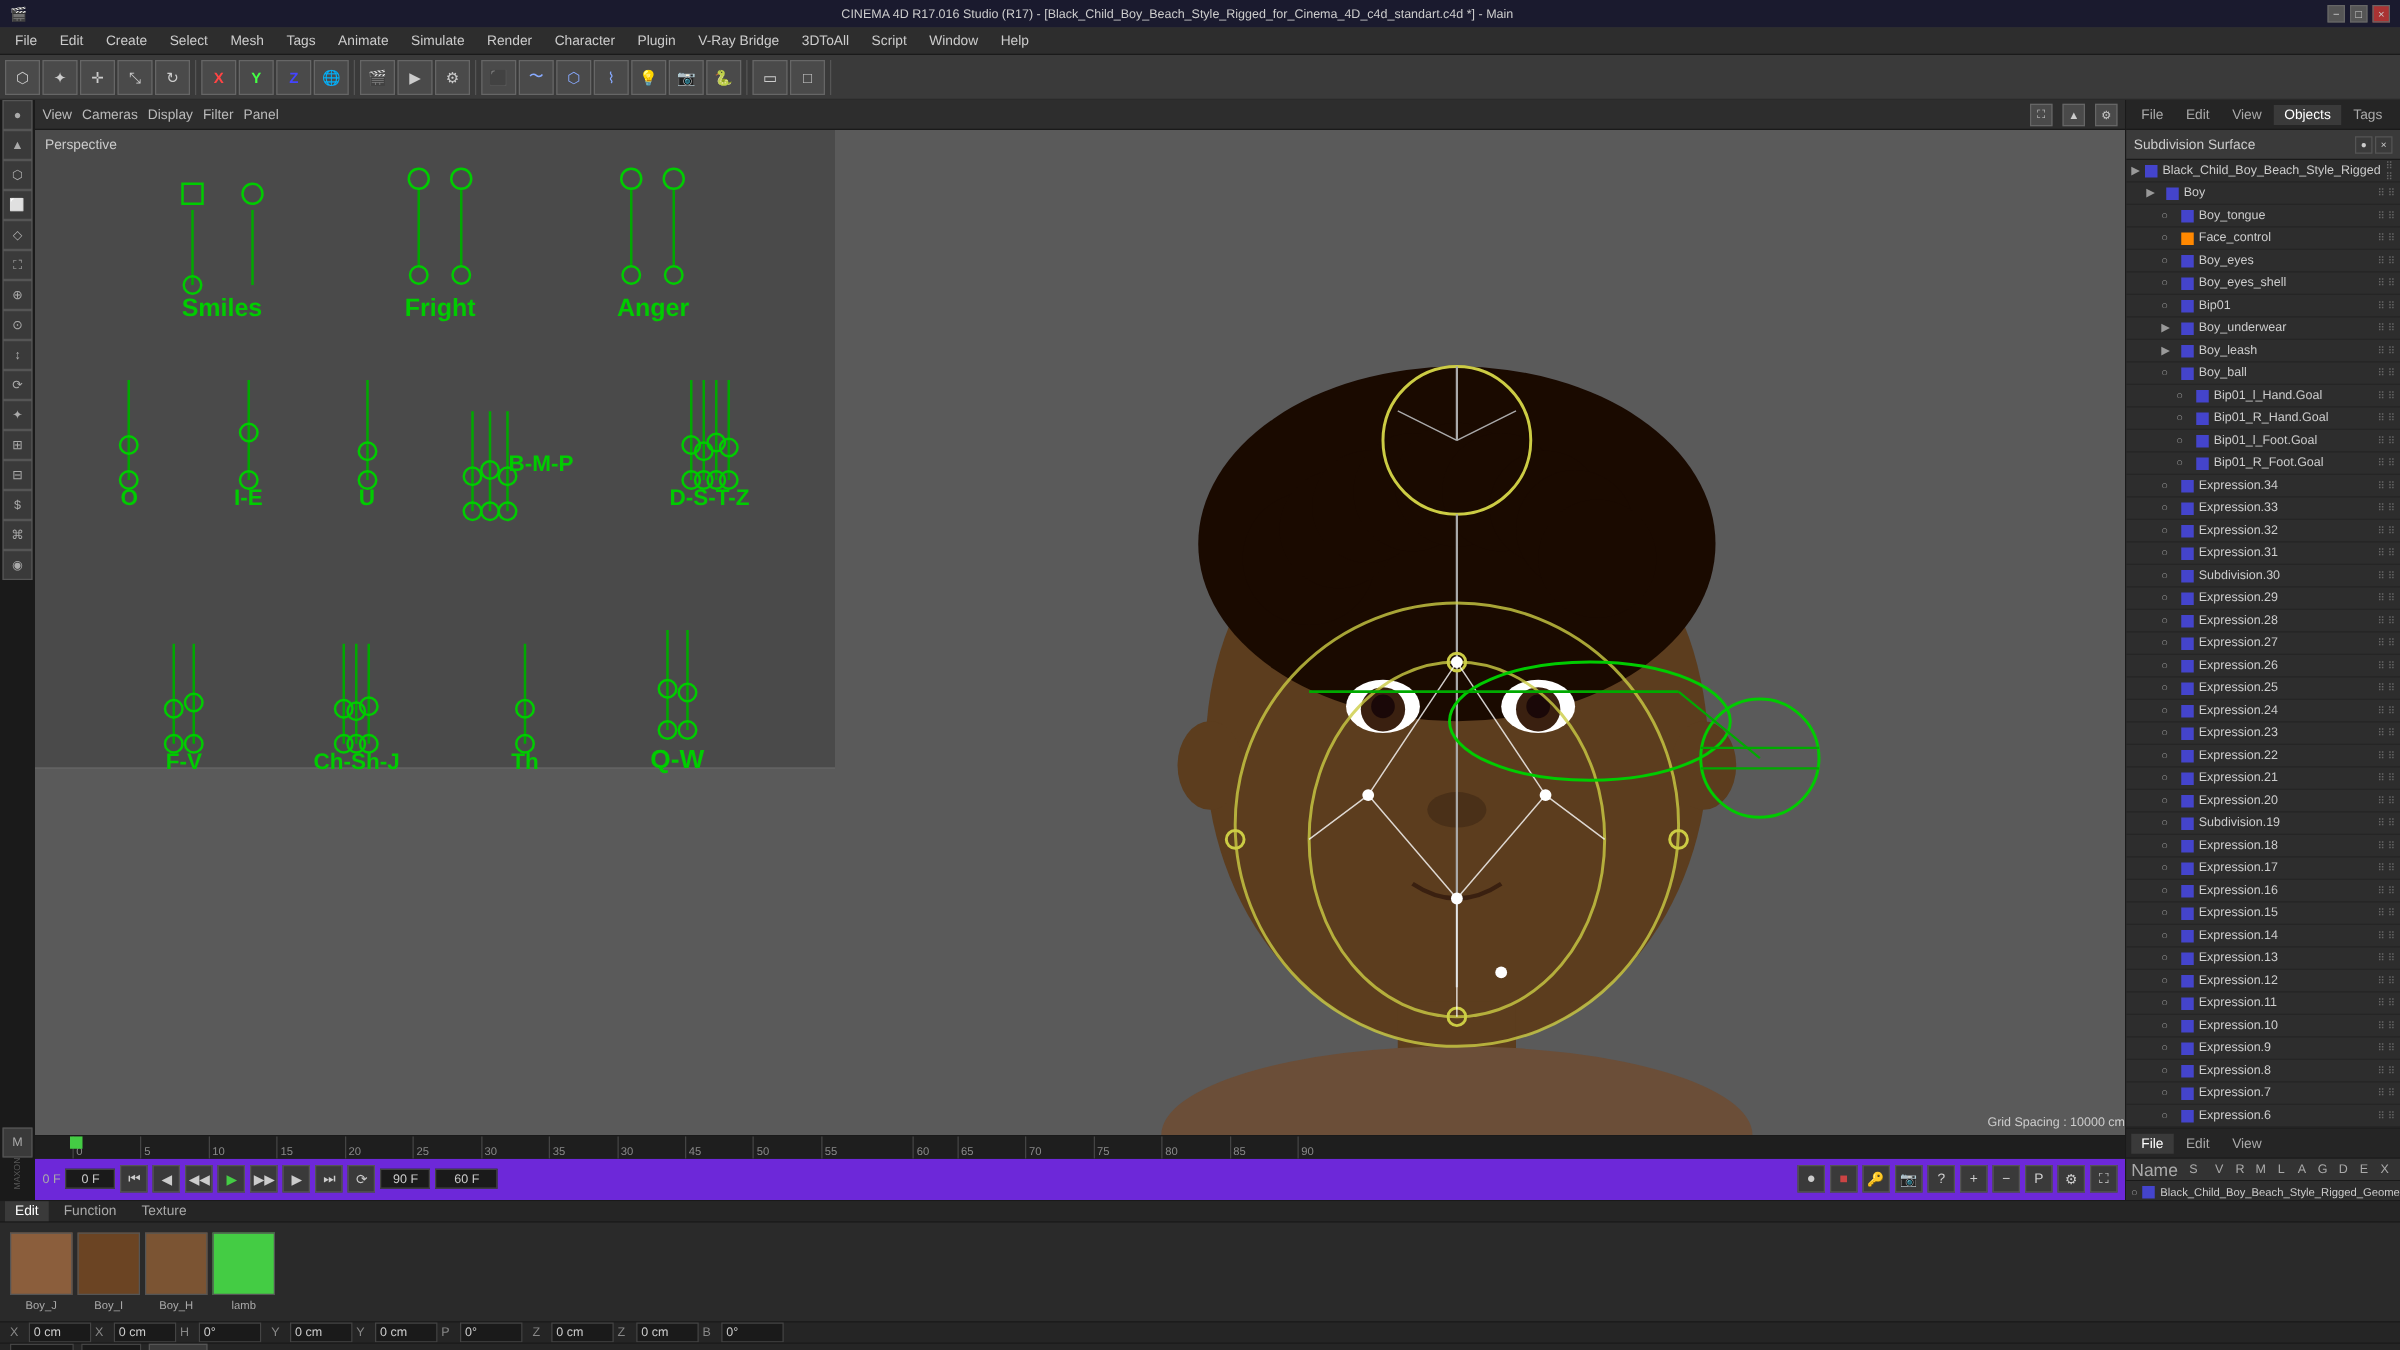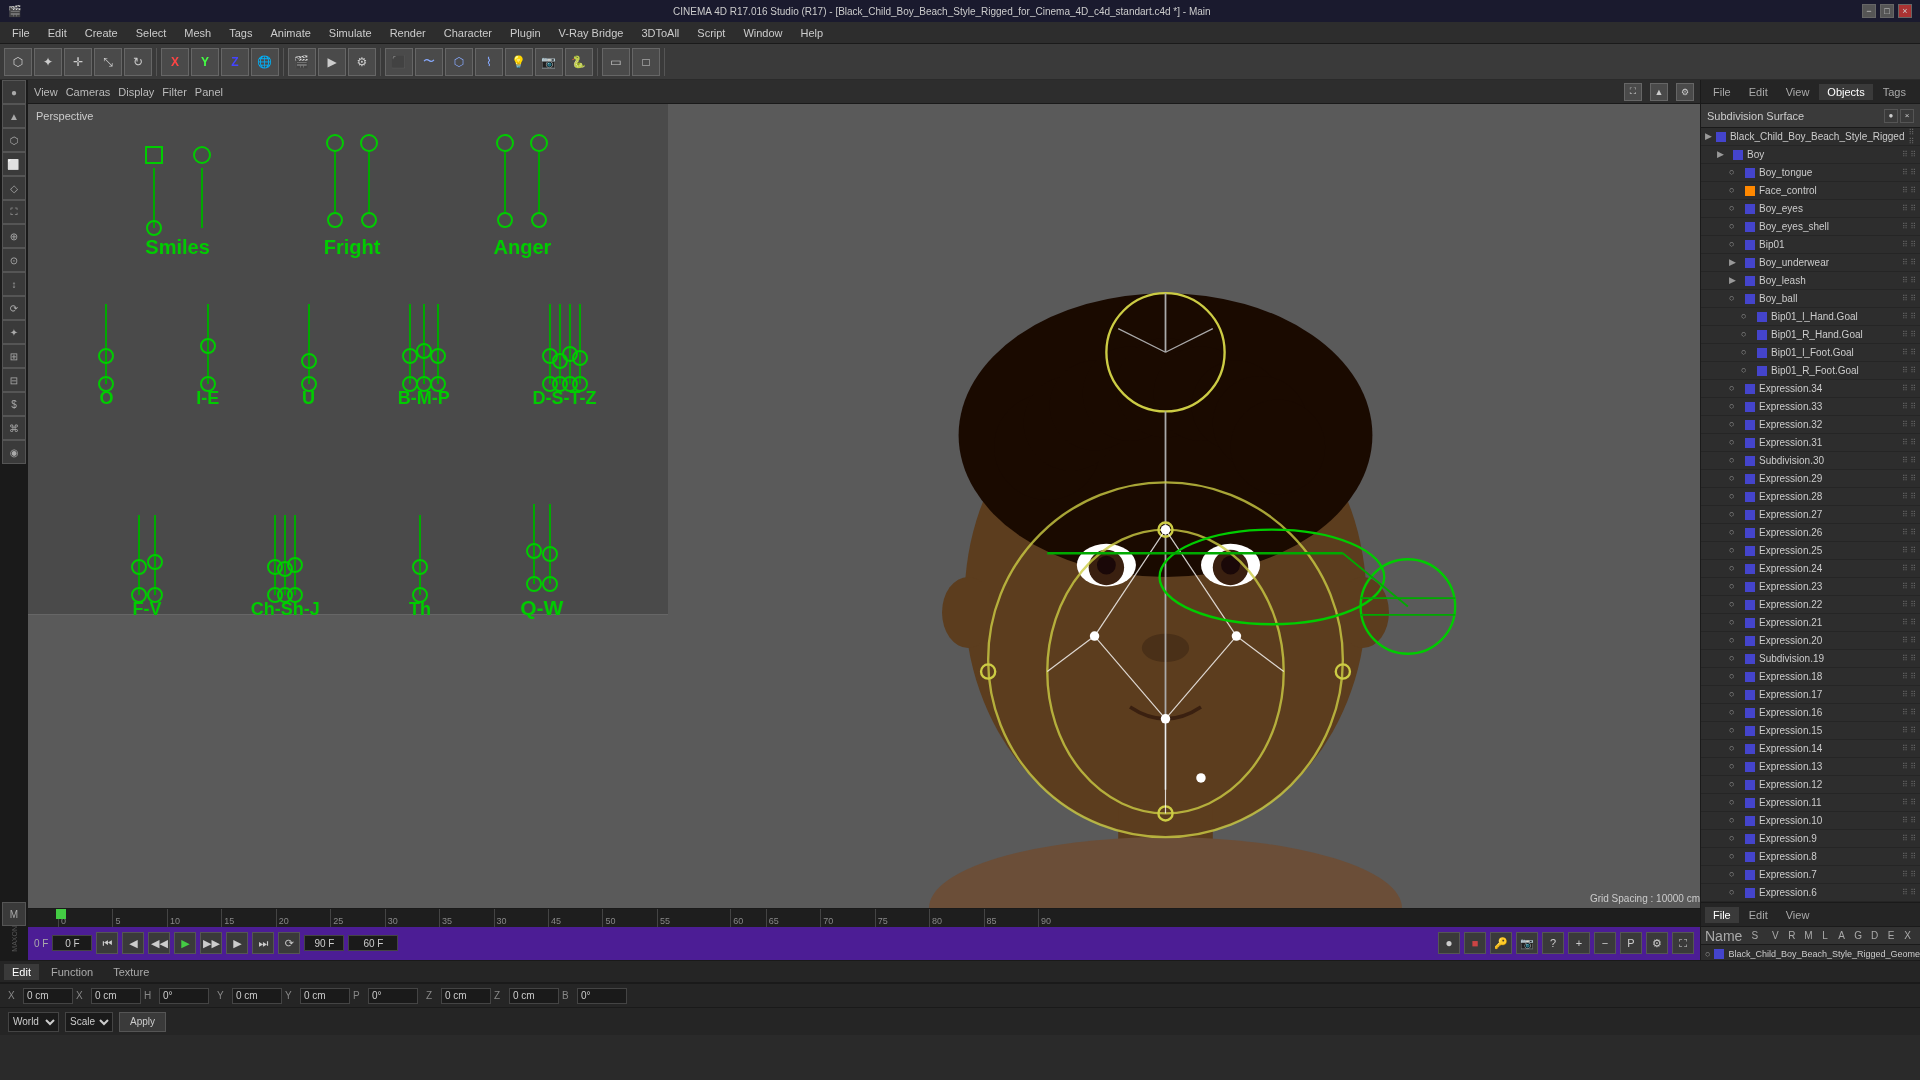--- a/index.html
+++ b/index.html
@@ -104,21 +104,21 @@
     #timeline {
       height: 52px; background: #252525; border-top: 1px solid #1a1a1a;
       display: flex; flex-direction: column;
     }
     #timeline-ruler {
       height: 18px; background: #1e1e1e; display: flex; align-items: center;
       overflow: hidden; position: relative;
     }
     .timeline-tick { position: absolute; height: 100%; border-left: 1px solid #444; font-size: 9px; color: #888; padding-left: 2px; display: flex; align-items: flex-end; padding-bottom: 1px; }
     #timeline-controls {
-      height: 34px; background: #4c1d95; display: flex; align-items: center;
+      height: 34px; background: #6d28d9; display: flex; align-items: center;
       padding: 0 6px; gap: 4px;
     }
     .tl-btn { width: 22px; height: 22px; background: #3a3a3a; border: 1px solid #555; cursor: pointer; display: flex; align-items: center; justify-content: center; color: #ccc; font-size: 11px; }
 
     
     #bottom-area {
       height: 120px; background: #2a2a2a; border-top: 1px solid #1a1a1a;
       display: flex; flex-direction: column;
     }
     #bottom-tabs {
@@ -354,21 +354,21 @@
               </div>
               <span class="green-text" style="font-size:18px;font-weight:bold;margin-top:4px;">I-E</span>
             </div>
             <div style="display:flex;flex-direction:column;align-items:center;">
               <div style="width:2px;height:80px;background:#00aa00;position:relative;">
                 <div style="width:16px;height:16px;border:2px solid #00cc00;border-radius:50%;position:absolute;bottom:15px;left:-7px;"></div>
                 <div style="width:16px;height:16px;border:2px solid #00cc00;border-radius:50%;position:absolute;bottom:-8px;left:-7px;"></div>
               </div>
               <span class="green-text" style="font-size:18px;font-weight:bold;margin-top:4px;">U</span>
             </div>
-            <div style="display:flex;flex-direction:column;align-items:center;">
+            <div style="display:flex;flex-direction:row;align-items:center;">
               <div style="display:flex;gap:12px;">
                 <div style="width:2px;height:80px;background:#00aa00;position:relative;">
                   <div style="width:16px;height:16px;border:2px solid #00cc00;border-radius:50%;position:absolute;bottom:20px;left:-7px;"></div>
                   <div style="width:16px;height:16px;border:2px solid #00cc00;border-radius:50%;position:absolute;bottom:-8px;left:-7px;"></div>
                 </div>
                 <div style="width:2px;height:80px;background:#00aa00;position:relative;">
                   <div style="width:16px;height:16px;border:2px solid #00cc00;border-radius:50%;position:absolute;bottom:25px;left:-7px;"></div>
                   <div style="width:16px;height:16px;border:2px solid #00cc00;border-radius:50%;position:absolute;bottom:-8px;left:-7px;"></div>
                 </div>
                 <div style="width:2px;height:80px;background:#00aa00;position:relative;">
@@ -908,20 +908,42 @@
 
   <div id="bottom-area">
 
     <div id="bottom-tabs">
       <span class="bottom-tab active">Edit</span>
       <span class="bottom-tab">Function</span>
       <span class="bottom-tab">Texture</span>
       <div style="flex:1;"></div>
     </div>
 
+    <div id="bottom-content">
+
+      <div id="material-preview">
+      <div style="display: flex; flex-direction: column; align-items: center; gap: 3px;">
+            <div class="material-swatch" style="background: rgb(139, 94, 60); width: 50px; height: 50px; border: 1px solid rgb(85, 85, 85);"></div>
+            <span style="font-size: 9px; color: rgb(170, 170, 170);">Boy_J</span>
+          </div>
+          <div style="display: flex; flex-direction: column; align-items: center; gap: 3px;">
+            <div class="material-swatch" style="background: rgb(107, 68, 35); width: 50px; height: 50px; border: 1px solid rgb(85, 85, 85);"></div>
+            <span style="font-size: 9px; color: rgb(170, 170, 170);">Boy_I</span>
+          </div>
+          <div style="display: flex; flex-direction: column; align-items: center; gap: 3px;">
+            <div class="material-swatch" style="background: rgb(123, 84, 51); width: 50px; height: 50px; border: 1px solid rgb(85, 85, 85);"></div>
+            <span style="font-size: 9px; color: rgb(170, 170, 170);">Boy_H</span>
+          </div>
+          <div style="display: flex; flex-direction: column; align-items: center; gap: 3px;">
+            <div class="material-swatch" style="background: rgb(68, 204, 68); width: 50px; height: 50px; border: 1px solid rgb(85, 85, 85);"></div>
+            <span style="font-size: 9px; color: rgb(170, 170, 170);">lamb</span>
+          </div>
+        </div>
+      <div style="flex:1;"></div>
+    </div>
 
     <div id="coords-bar">
       <div class="coord-group">
         <span class="coord-label">X</span>
         <input class="coord-input" value="0 cm" style="">
         <span class="coord-label">X</span>
         <input class="coord-input" value="0 cm" style="">
         <span class="coord-label">H</span>
         <input class="coord-input" value="0°" style="">
       </div>

